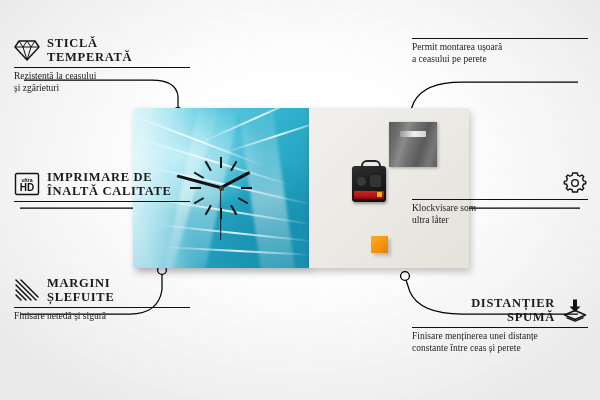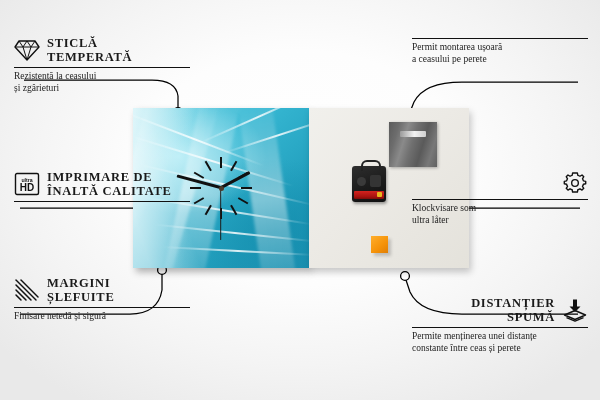--- a/index.html
+++ b/index.html
@@ -367,17 +367,17 @@
 SPUMĂ</span>
       <span class="icon">
         <svg width="26" height="24" viewBox="0 0 26 24">
           <path d="M11,1.5 L15,1.5 L15,8.5 L18.5,8.5 L13,14 L7.5,8.5 L11,8.5 Z" fill="#111"></path>
           <path d="M13,12.5 L23.5,17 L13,21.5 L2.5,17 Z" fill="none" stroke="#111" stroke-width="1.4" stroke-linejoin="round"></path>
           <path d="M4.5,19.6 L13,23.2 L21.5,19.6" fill="none" stroke="#111" stroke-width="1.3" stroke-linejoin="round"></path>
         </svg>
       </span>
     </div>
     <div class="rule"></div>
-    <div class="desc">Permite menținerea unei distanțe
+    <div class="desc">Finisare menținerea unei distanțe
 constante între ceas și perete</div>
   </div>
 
 </div>
 
 </body></html>

